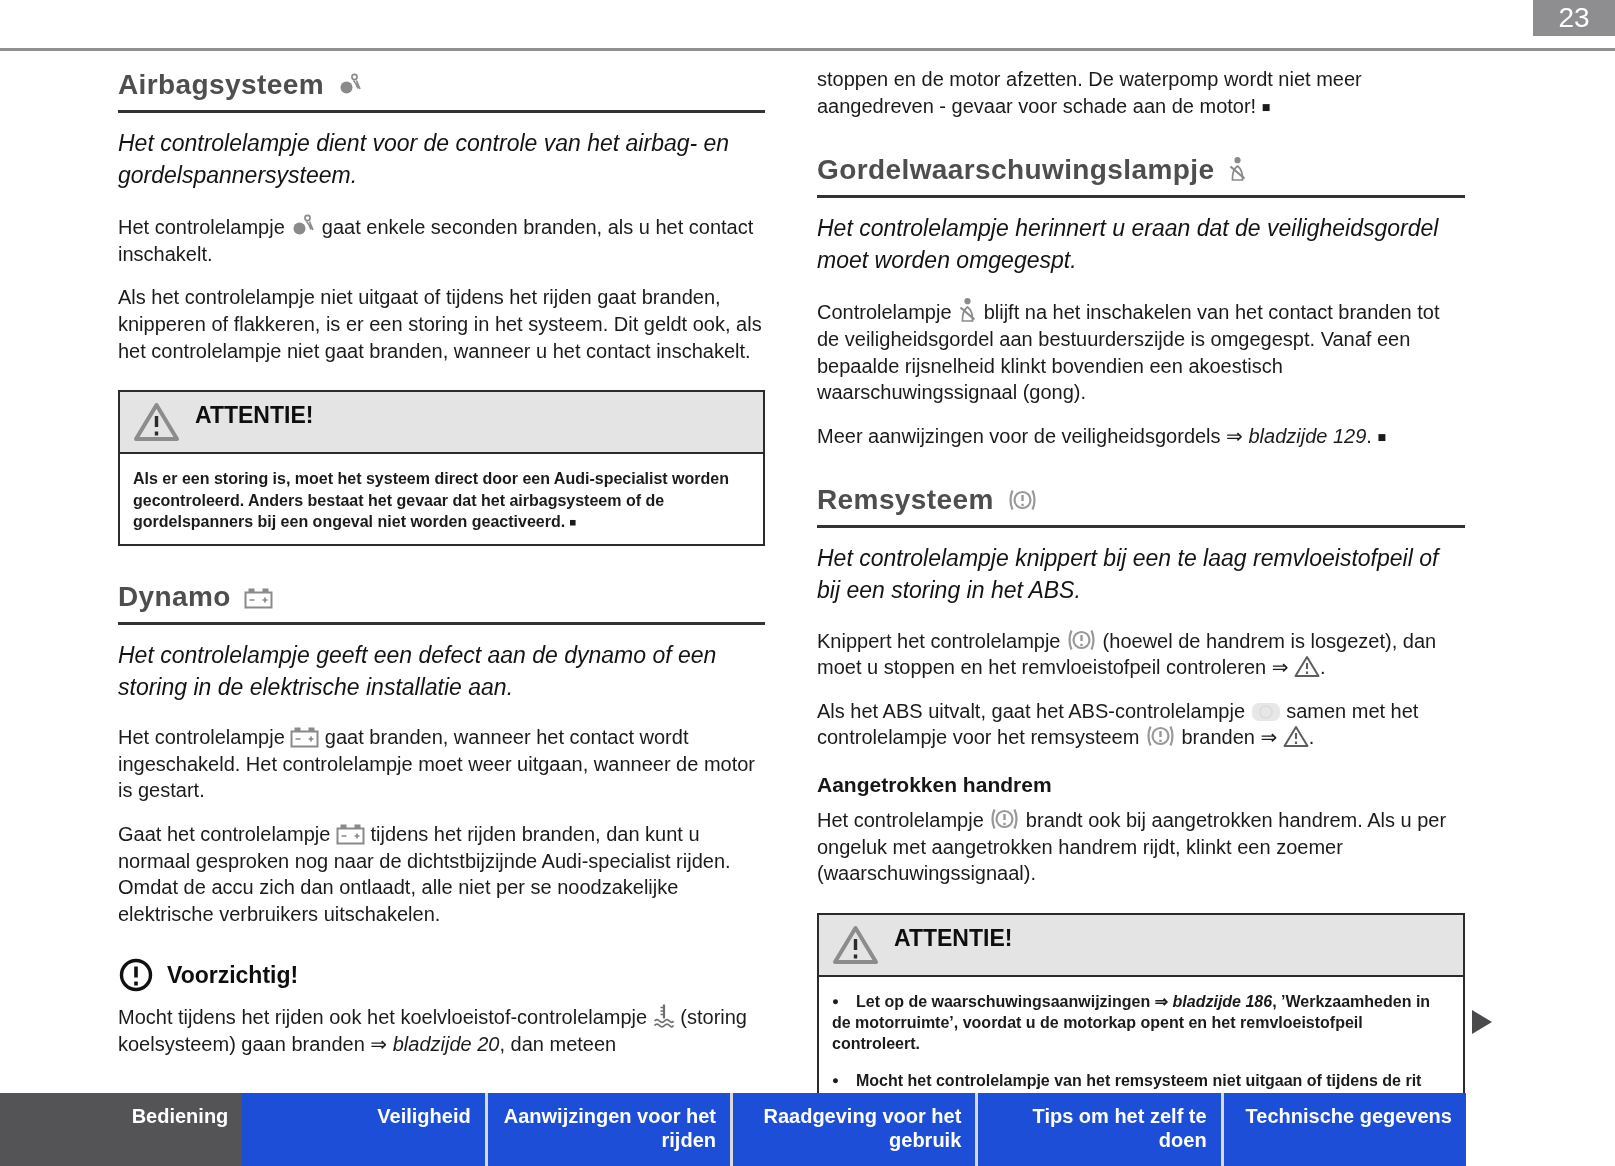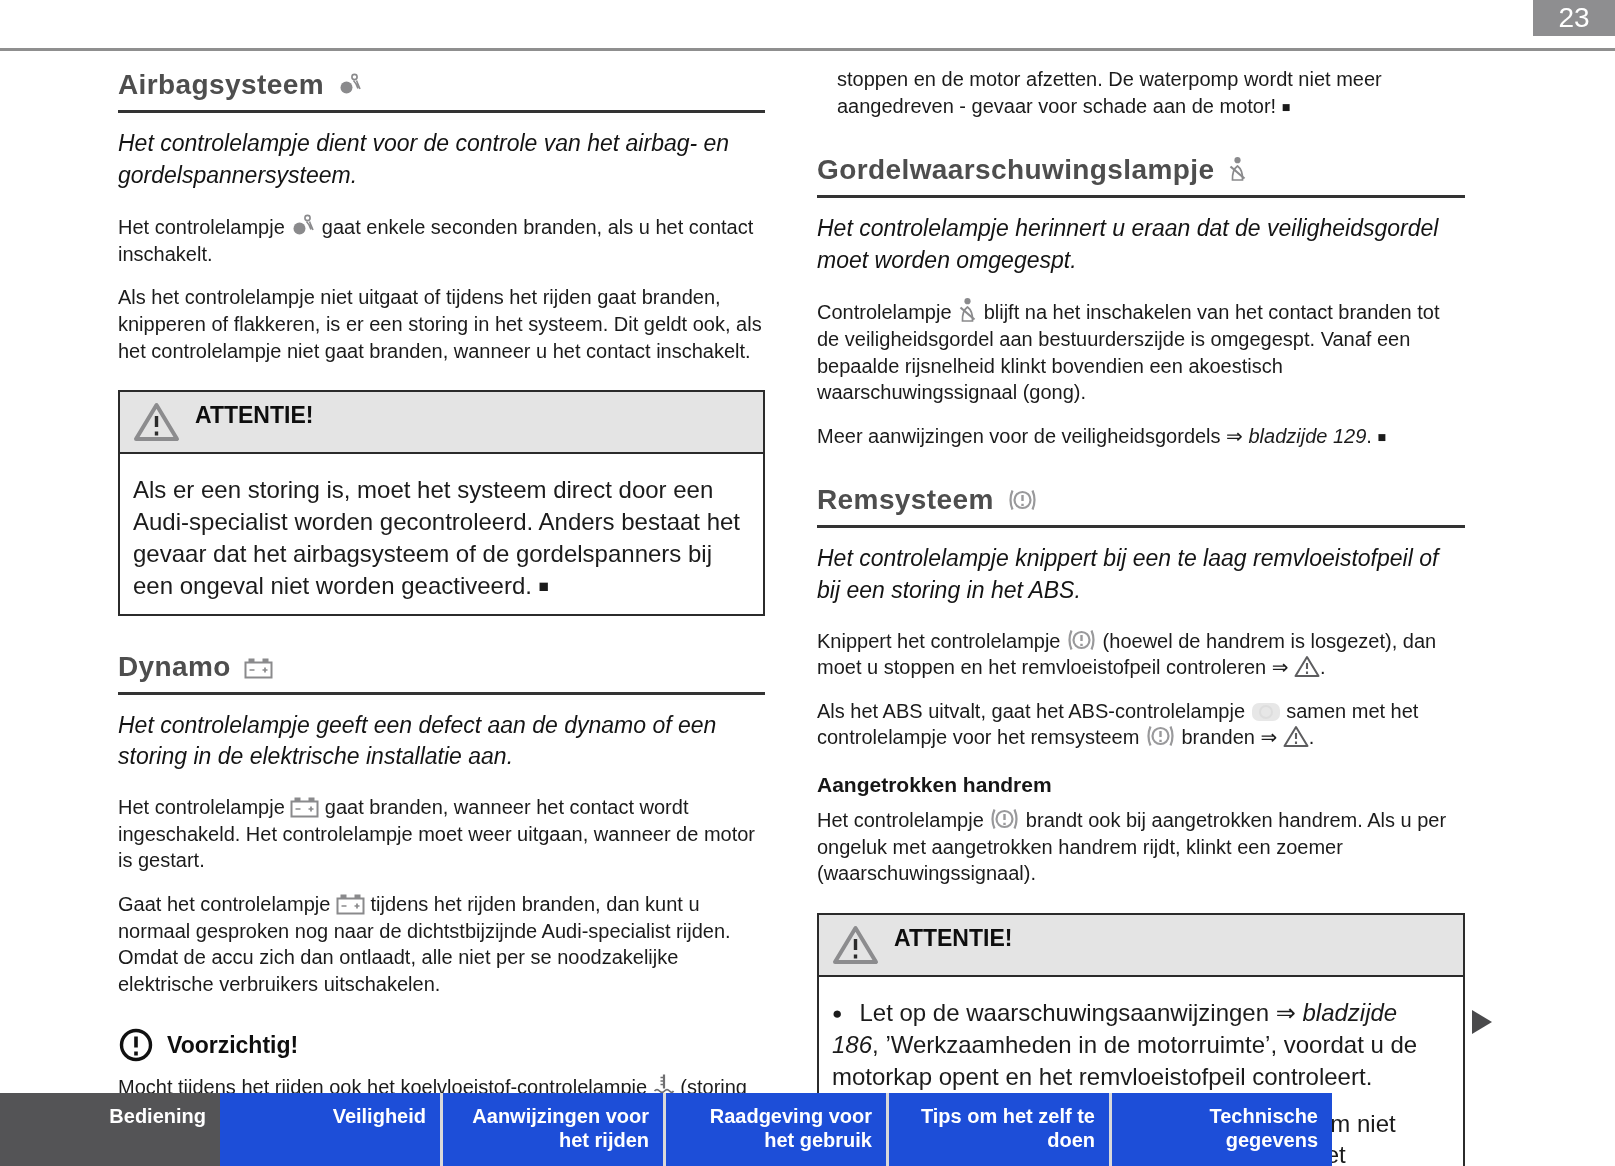--- a/index.html
+++ b/index.html
@@ -11,48 +11,48 @@
   .col{position:absolute;top:62px;}
   .col-left{left:118px;width:647px;}
   .col-right{left:817px;width:648px;}
 
   .sec-h{display:flex;align-items:center;gap:13px;margin:36px 0 0;padding-bottom:9px;
          border-bottom:3px solid #333333;font-size:28px;font-weight:bold;color:#4e4e4e;
          letter-spacing:0.4px;line-height:1.1;}
   section:first-child .sec-h{margin-top:8px;}
   .lead{font-style:italic;font-size:23px;line-height:1.38;color:#141414;margin:15px 0 21px;}
   .body{font-size:20px;line-height:1.33;margin:0 0 17px;}
-  .cont-top{margin-top:4px;margin-left:20px;}
+  .cont-top{margin-top:4px;}
   .sub-h{font-size:21px;font-weight:bold;margin:22px 0 10px;color:#161616;}
 
   .att-box{border:2px solid #2b2b2b;margin:26px 0 0;background:#ffffff;}
   .att-head{display:flex;align-items:flex-start;gap:15px;background:#e4e4e4;
             border-bottom:2px solid #2b2b2b;padding:10px 13px;}
   .att-title{font-weight:bold;font-size:23px;color:#0e0e0e;}
-  .att-body{padding:20px 13px 12px;font-weight:normal;font-size:24px;line-height:1.33;}
+  .att-body{padding:14px 13px 12px;font-weight:bold;font-size:16px;line-height:1.33;}
   .att-li{margin:0 0 15px;}
   .att-li:last-child{margin-bottom:0;}
   .att-li::before{content:"●";font-size:0.72em;margin-right:17px;vertical-align:0.12em;}
 
   .caution{margin-top:30px;}
   .caution-head{display:flex;align-items:center;gap:13px;margin-bottom:10px;}
   .c-title{font-weight:bold;font-size:23px;color:#0e0e0e;}
 
   .it{font-style:italic;}
   .sq{font-size:0.72em;vertical-align:0.1em;}
 
   .inl-icon{display:inline-block;}
   .inl-icon svg{vertical-align:-4px;}
   .h-icon svg{vertical-align:-3px;}
   .att-tri svg{display:block;}
   .c-icon svg{display:block;}
 
   .cont-arrow{position:absolute;left:1470px;top:1008px;}
 
-  .nav{position:absolute;left:0;bottom:0;width:1332px;height:73px;display:flex;}
+  .nav{position:absolute;left:0;bottom:0;width:1466px;height:73px;display:flex;}
   .nav-item{flex:1;background:#1d4ed8;color:#ffffff;font-weight:bold;font-size:20px;
             line-height:1.22;text-align:right;padding:11px 14px 0;box-sizing:border-box;}
   .nav-item.active{background:#545456;}
   .nav-item.sep{border-left:3px solid #d9d9d9;}
 </style>
 </head>
 <body>
 
 <div class="page">
 

